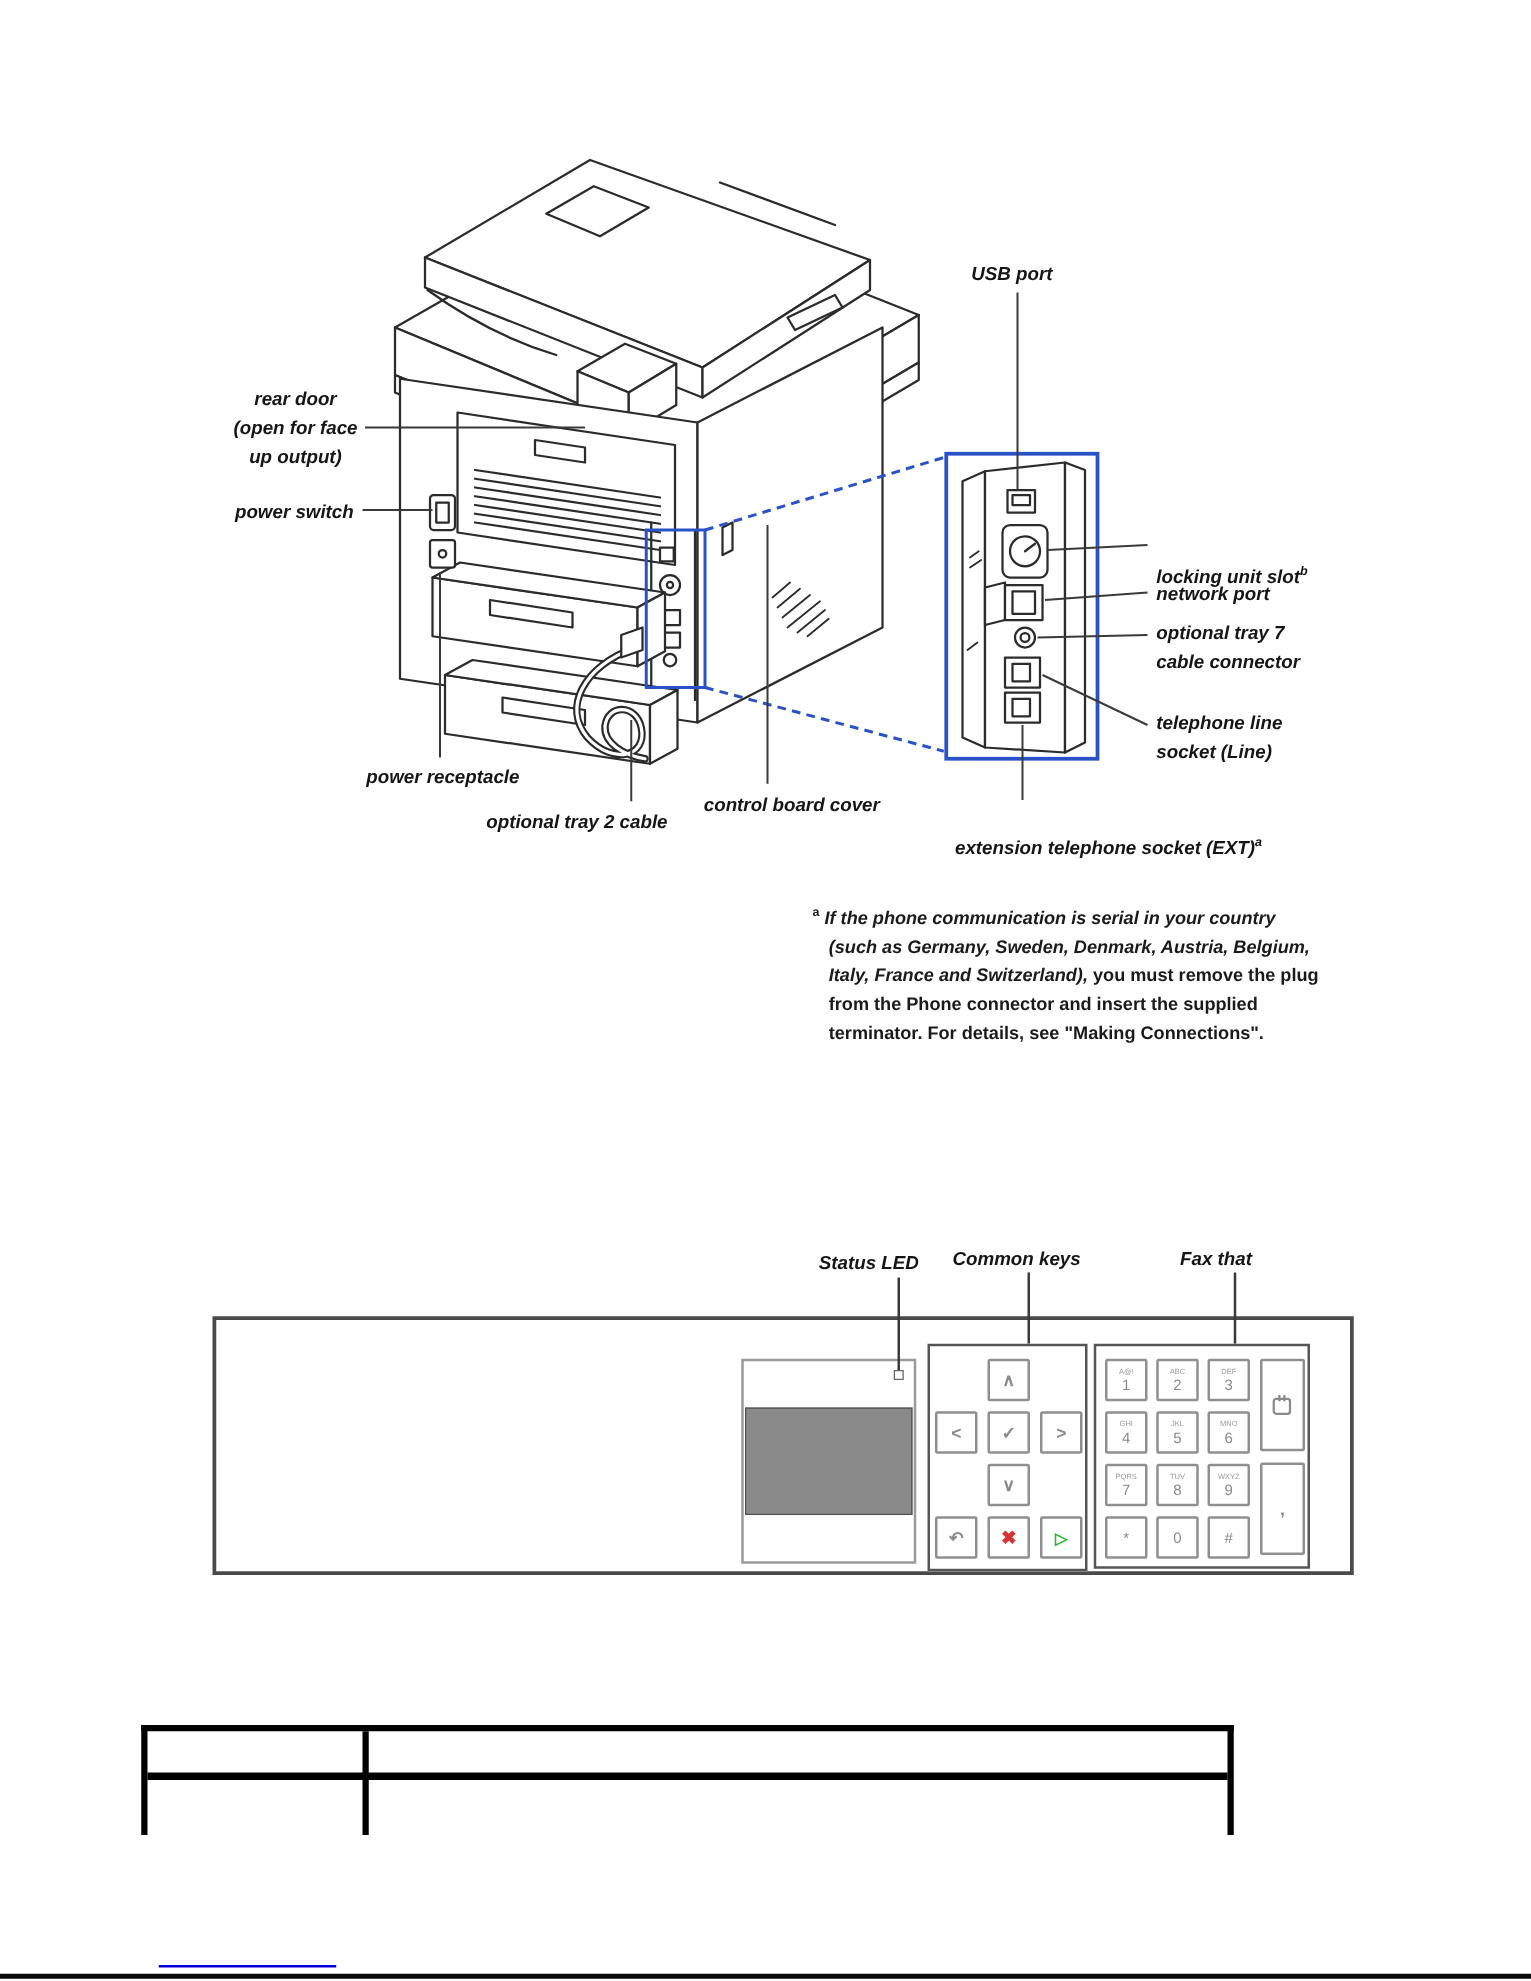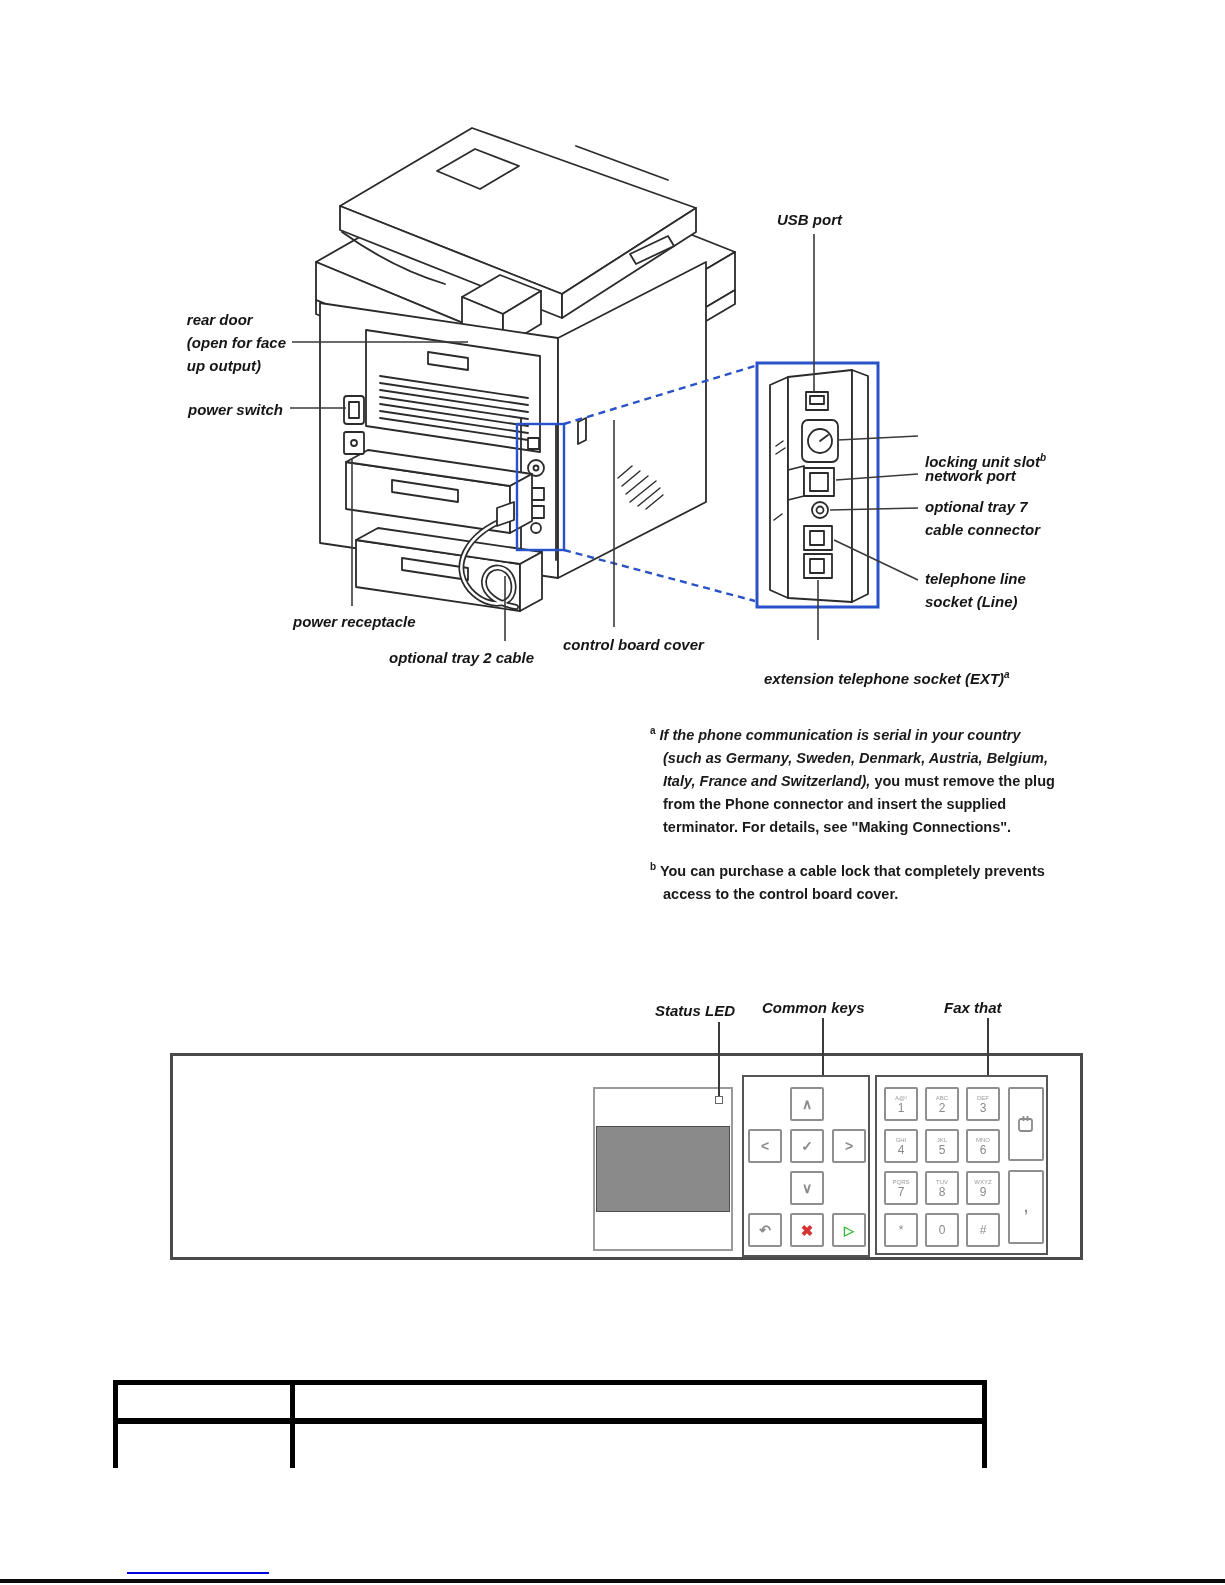--- a/index.html
+++ b/index.html
@@ -1,21 +1,21 @@
 <!DOCTYPE html>
 <html><head>
 <meta charset="utf-8">
 <style>
   html,body{margin:0;padding:0;}
   body{width:1225px;height:1585px;background:#fff;position:relative;overflow:hidden;
        font-family:"Liberation Sans",sans-serif;color:#111;}
   *{box-sizing:border-box;}
   .abs{position:absolute;}
   .lbl{position:absolute;font-size:15px;font-weight:700;color:#151515;line-height:23px;white-space:pre-line;font-style:italic;}
-  .lbl.r{text-align:left;}
+  .lbl.r{text-align:center;}
   sup.mark{font-size:10px;font-weight:700;vertical-align:super;line-height:0;}
   
   .footnotes{position:absolute;left:650px;top:703px;width:412px;font-size:14.5px;line-height:23px;color:#1a1a1a;font-weight:600;}
   .footnote{padding-left:13px;text-indent:-13px;margin:16px 0 1px 0;}
   .footnote .it{font-style:italic;}
   .footnote sup{font-size:10px;font-weight:700;}
   
   .cpanel{border:3px solid #4a4a4a;background:#fff;}
   .lcd{border:2px solid #9a9a9a;background:#fff;}
   .lcd-screen{position:absolute;left:1px;right:1px;top:37px;height:86px;background:#8a8a8a;border:1px solid #4f4f4f;}
@@ -176,24 +176,20 @@
 socket (Line)</div>
 <div class="lbl" style="left:764px;top:644px;">
   <span>extension telephone socket (EXT)</span><sup class="mark">a</sup>
 </div>
 
 <div class="footnotes">
   <p class="footnote">
     <sup>a</sup>
     <span class="it">If the phone communication is serial in your country (such as Germany, Sweden, Denmark, Austria, Belgium, Italy, France and Switzerland),</span><span> you must remove the plug from the Phone connector and insert the supplied terminator. For details, see "Making Connections".</span>
   </p>
-  <p class="footnote">
-    <sup>b</sup>
-    <span>You can purchase a cable lock that completely prevents access to the control board cover.</span>
-  </p>
 </div>
 
 <div class="lbl" style="left:655px;top:999px;">Status LED</div>
 <div class="lbl" style="left:762px;top:996px;">Common keys</div>
 <div class="lbl" style="left:944px;top:996px;">Fax that</div>
 
 <div class="cpanel abs" style="left:170px;top:1053px;width:913px;height:207px;"></div>
 
 <div class="lcd abs" style="left:593px;top:1087px;width:140px;height:164px;">
   <div class="lcd-screen"></div>

